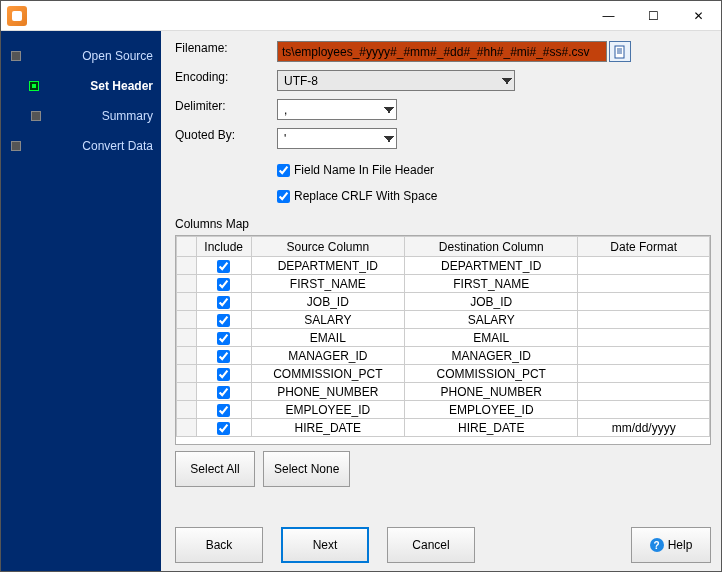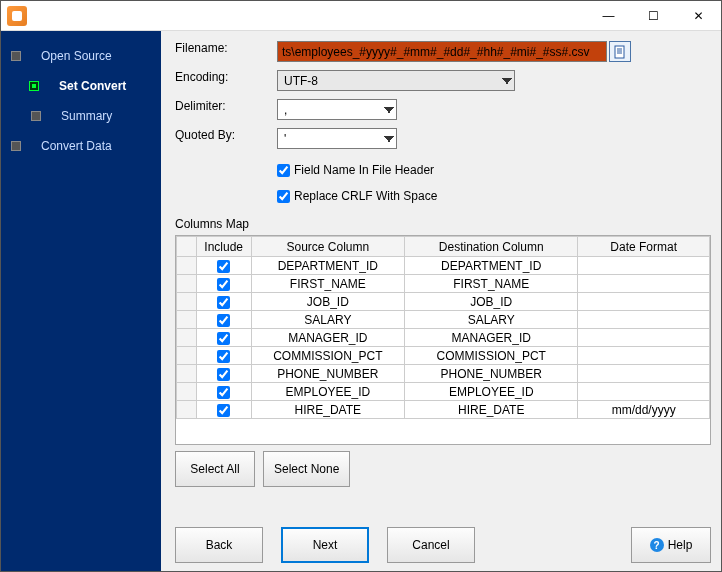--- a/index.html
+++ b/index.html
@@ -7,21 +7,21 @@
   
   .titlebar { height: 30px; background: #fff; display: flex; align-items: center; border-bottom: 1px solid #ddd; }
   .app-icon { width: 20px; height: 20px; margin-left: 6px; background: linear-gradient(135deg, #ff9a3c, #e67e22); border-radius: 3px; position: relative; }
   .app-icon::after { content: ""; position: absolute; top: 5px; left: 5px; width: 10px; height: 10px; background: #fff; border-radius: 2px; }
   .titlebar-spacer { flex: 1; }
   .titlebar-btn { width: 45px; height: 30px; display: flex; align-items: center; justify-content: center; cursor: pointer; }
   
   .body { display: flex; height: calc(100% - 30px); }
   
   .sidebar { width: 160px; background: #002a6e; color: #c9ddff; padding-top: 10px; }
-  .step { display: flex; align-items: center; gap: 20px; padding: 8px 8px; cursor: pointer; position: relative; }
+  .step { display: flex; align-items: center; gap: 20px; padding: 8px 8px; cursor: pointer; position: relative; justify-content: space-between; }
   .step-box { width: 10px; height: 10px; border: 1px solid #888; background: #555; margin-left: 2px; }
   .step.active .step-box { background: #00ff33; border-color: #00ff33; box-shadow: 0 0 0 2px #003a0c inset; }
   .step.active { color: #fff; font-weight: bold; }
   .sidebar-inner { position: relative; }
   
   .main { flex: 1; background: #f0f0f0; padding: 10px 10px 8px 14px; display: flex; flex-direction: column; }
   .form-row { display: flex; align-items: flex-start; margin-bottom: 8px; }
   .form-label { width: 102px; }
   .filename-input { flex: 1; max-width: 330px; height: 21px; border: 1px solid #7a7a7a; background: #c2410c; padding: 0 4px; font-family: inherit; font-size: 12px; }
   .browse-btn { width: 22px; height: 21px; margin-left: 2px; border: 1px solid #4a74a8; background: #eaf2fb; display: flex; align-items: center; justify-content: center; cursor: pointer; }
@@ -68,21 +68,21 @@
 
 <div class="body">
   <div class="sidebar">
     <div class="sidebar-inner">
       <div class="step">
         <div class="step-box"></div>
         <span>Open Source</span>
       </div>
       <div class="step active" style="padding-left:26px;">
         <div class="step-box"></div>
-        <span>Set Convert</span>
+        <span>Set Header</span>
       </div>
       <div class="step" style="padding-left:28px;">
         <div class="step-box"></div>
         <span>Summary</span>
       </div>
       <div class="step">
         <div class="step-box"></div>
         <span>Convert Data</span>
       </div>
     </div>
@@ -160,20 +160,27 @@
             <tr>
               <td class="col-sel"></td>
               <td class="col-inc"><input type="checkbox" checked="" style=""></td>
               <td class="col-src">SALARY</td>
               <td class="col-dst">SALARY</td>
               <td class="col-fmt"></td>
             </tr>
             <tr>
               <td class="col-sel"></td>
               <td class="col-inc"><input type="checkbox" checked="" style=""></td>
+              <td class="col-src">EMAIL</td>
+              <td class="col-dst">EMAIL</td>
+              <td class="col-fmt"></td>
+            </tr>
+            <tr>
+              <td class="col-sel"></td>
+              <td class="col-inc"><input type="checkbox" checked="" style=""></td>
               <td class="col-src">MANAGER_ID</td>
               <td class="col-dst">MANAGER_ID</td>
               <td class="col-fmt"></td>
             </tr>
             <tr>
               <td class="col-sel"></td>
               <td class="col-inc"><input type="checkbox" checked="" style=""></td>
               <td class="col-src">COMMISSION_PCT</td>
               <td class="col-dst">COMMISSION_PCT</td>
               <td class="col-fmt"></td>

